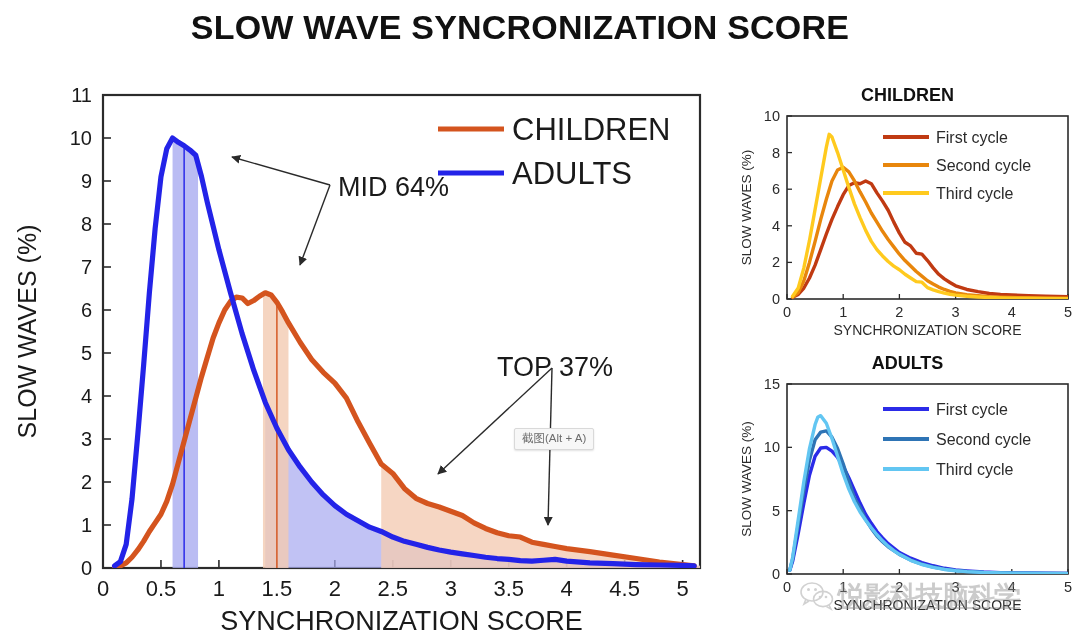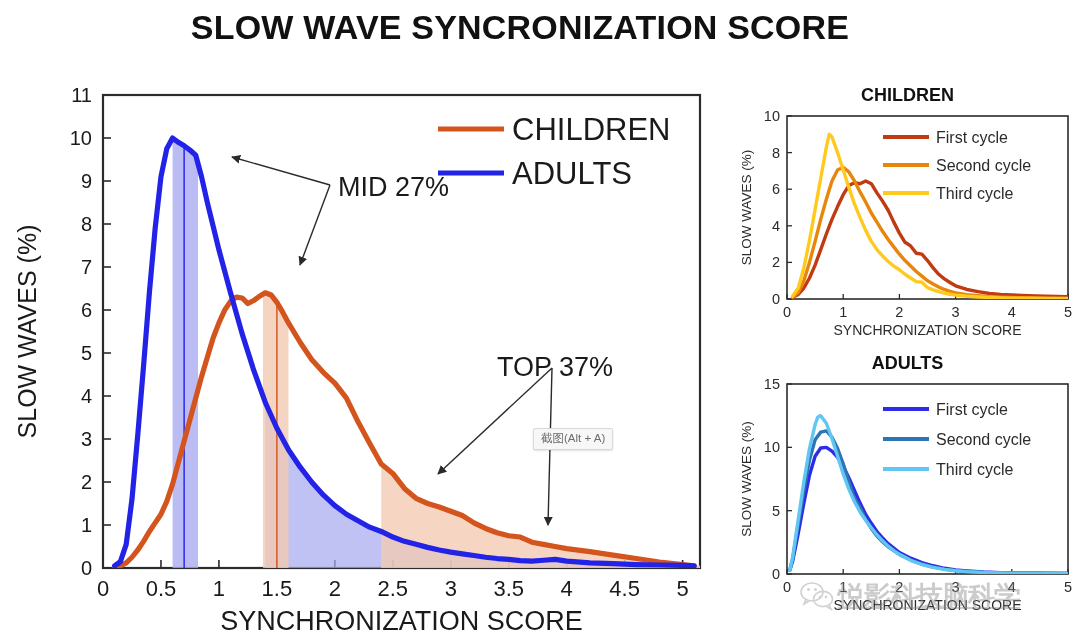--- a/index.html
+++ b/index.html
@@ -37,21 +37,20 @@
   #capture-tooltip {
     position: absolute; left: 514px; top: 428px;
     padding: 2px 7px 3px 7px;
     background: #f7f7f7;
     border: 1px solid #d9d9d9;
     border-radius: 2px;
     font-size: 11.5px; color: #6c6c6c;
     font-family: "Liberation Sans", sans-serif;
     white-space: nowrap;
     box-shadow: 0 1px 2px rgba(0,0,0,.12);
-    margin-left: 19px;
   }
 
   
   #watermark {
     position: absolute; left: 800px; top: 578px;
     display: flex; align-items: center; gap: 4px;
     opacity: .45;
     pointer-events: none;
   }
   #watermark .wm-text {
@@ -153,21 +152,21 @@
             <path d="M 0 0 L 10 5 L 0 10 z" fill="#2a2a2a"></path>
           </marker>
         </defs>
         <path d="M 330 113 L 232 85" fill="none" stroke="#2a2a2a" stroke-width="1.4" marker-end="url(#ah1)"></path>
         <path d="M 330 113 L 300 193" fill="none" stroke="#2a2a2a" stroke-width="1.4" marker-end="url(#ah1)"></path>
         <path d="M 552 296 L 438 402" fill="none" stroke="#2a2a2a" stroke-width="1.4" marker-end="url(#ah1)"></path>
         <path d="M 552 296 L 548 453" fill="none" stroke="#2a2a2a" stroke-width="1.4" marker-end="url(#ah1)"></path>
       </svg>
   </div>
 
-  <div class="annot-label" id="mid-label">MID 27%</div>
+  <div class="annot-label" id="mid-label">MID 64%</div>
   <div class="annot-label" id="top-label">TOP 37%</div>
 
   <div id="children-panel">
     <div class="panel-title">CHILDREN</div>
     <div class="panel-svg-wrap">
       <svg id="children-svg" width="345" height="240">
           <rect x="52" y="10" width="281" height="183" fill="#fff" stroke="#2b2b2b" stroke-width="1.6"></rect>
           <line x1="52" y1="193" x2="57" y2="193" stroke="#2b2b2b" stroke-width="1.3"></line>
           <text x="45" y="198" text-anchor="end" font-size="14.5" fill="#2b2b2b" font-family="&quot;Liberation Sans&quot;, sans-serif">0</text>
           <line x1="52" y1="156.4" x2="57" y2="156.4" stroke="#2b2b2b" stroke-width="1.3"></line>

